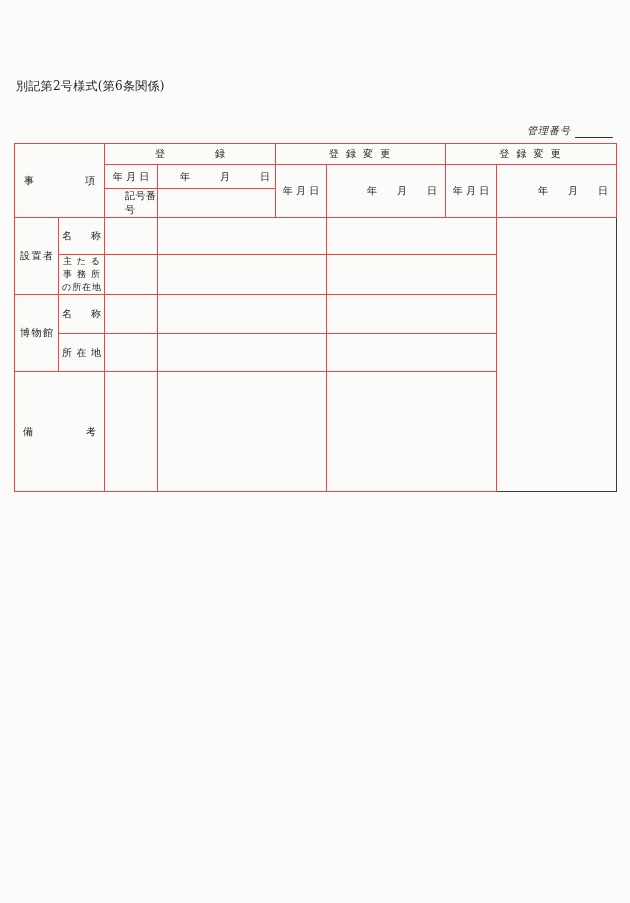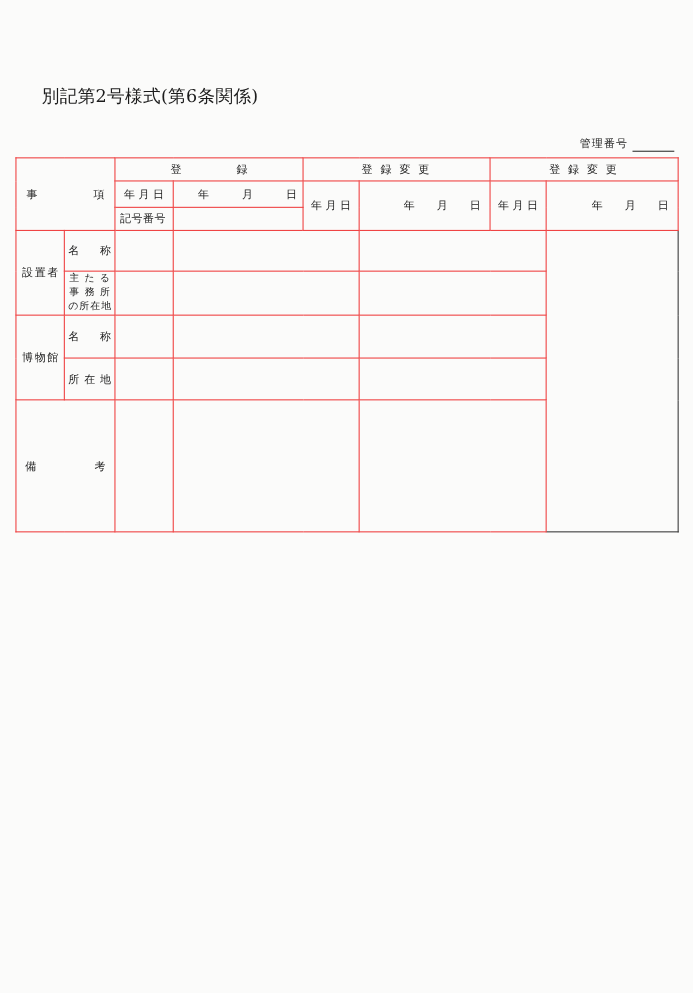--- a/index.html
+++ b/index.html
@@ -8,30 +8,30 @@
     background: #fbfbfa;
     font-family: "DejaVu Serif", serif;
     color: #1c1c1c;
     position: relative;
     -webkit-font-smoothing: antialiased;
   }
   .page { position: absolute; inset: 0; }
 
   .form-ref {
     position: absolute; left: 16px; top: 78px;
-    font-size: 16px; letter-spacing: 0.3px; margin-left: 22px;
+    font-size: 12px; letter-spacing: 0.3px;
   }
   .doc-title {
     position: absolute; left: 0; right: 0; top: 104px;
     text-align: center; font-size: 12px; letter-spacing: 0.5px;
   }
   .control {
     position: absolute; right: 17px; top: 124px;
     font-size: 10px; letter-spacing: 1px;
-    display: flex; align-items: flex-end;
+    display: flex; align-items: flex-end; font-style: italic;
   }
   .cn-line {
     display: inline-block; width: 38px; height: 12px;
     border-bottom: 1px solid #333; margin-left: 4px;
   }
 
   table.form-table {
     position: absolute; left: 14px; top: 143px;
     width: 602px;
     border-collapse: collapse; table-layout: fixed;
@@ -44,21 +44,21 @@
     overflow: hidden;
   }
   tr.r1 { height: 21px; } tr.r2 { height: 24px; padding-left: 48px; } tr.r3 { height: 21px; }
   tr.r4 { height: 37px; } tr.r5 { height: 39px; } tr.r6 { height: 39px; }
   tr.r7 { height: 38px; } tr.r8 { height: 120px; }
 
   .center { text-align: center; }
   .ls2 { letter-spacing: 2px; }
   .date-val-reg { text-align: right; padding-right: 5px; }
   .date-val-chg { text-align: right; padding-right: 8px; }
-  .sym { padding-left: 4px; font-size: 10px; letter-spacing: 0.5px; }
+  .sym { padding-left: 20px; font-size: 10px; letter-spacing: 0.5px; }
 
   .jfy { display: flex; justify-content: space-between; align-items: center; box-sizing: border-box; }
   .p9 { padding: 0 9px; } .p8 { padding: 0 8px; } .p5 { padding: 0 5px; }
   .p4 { padding: 0 4px; } .p3 { padding: 0 3px; }
 
   .office-lines { font-size: 9px; line-height: 13px; }
 </style>
 </head>
 <body>
 

